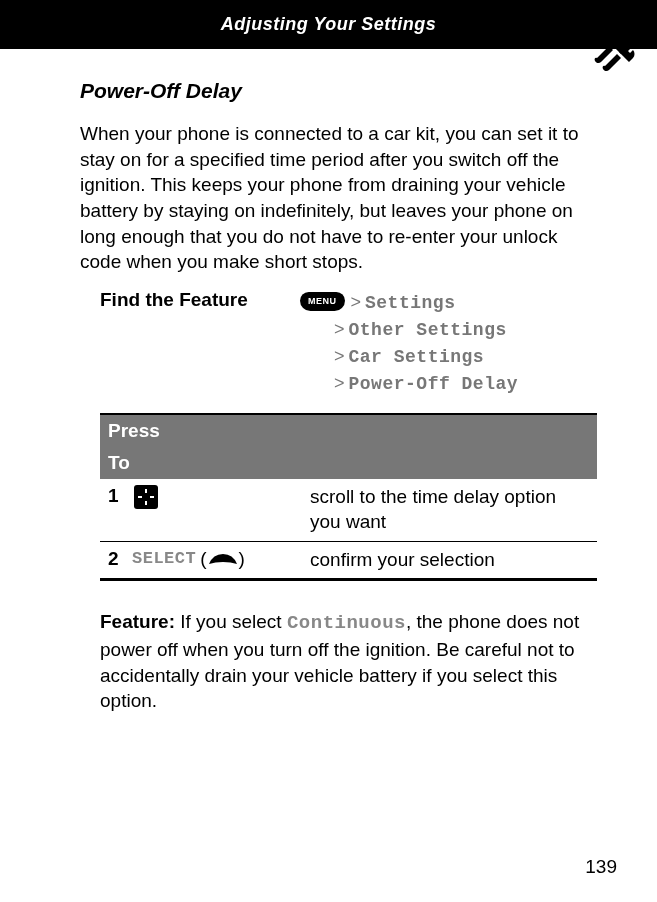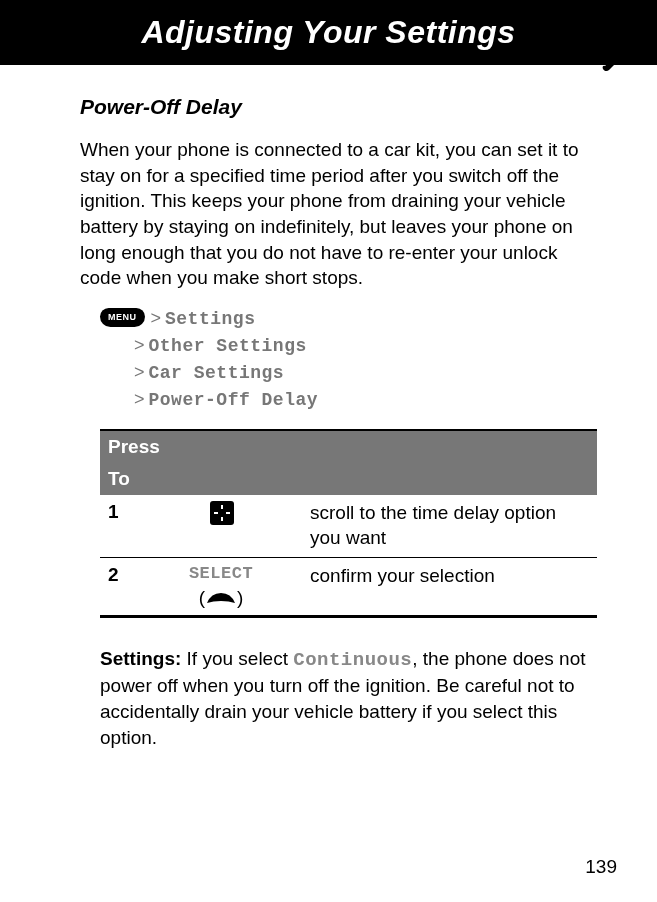--- a/index.html
+++ b/index.html
@@ -10,21 +10,21 @@
       font-family: "Helvetica Neue", Arial, sans-serif;
       position: relative;
       color: #000;
     }
     .header-bar {
       background: #000;
       color: #fff;
       padding: 14px 0;
       font-style: italic;
       font-weight: bold;
-      font-size: 32px;
+      font-size: 18px;
       font-stretch: condensed;
       text-align: center;
       letter-spacing: 0.5px;
     }
     .wrench-icon {
       position: absolute;
       right: 20px;
       top: 30px;
     }
     .content {
@@ -109,21 +109,20 @@
     .step-num {
       width: 32px;
       padding-left: 8px;
       font-weight: bold;
     }
     .step-press {
       width: 178px;
       display: flex;
       align-items: center;
       gap: 4px;
-      flex-direction: column;
     }
     .step-to { flex: 1; padding-right: 8px; line-height: 1.3; }
     .dpad-icon {
       display: inline-block;
       background: #000;
       width: 24px;
       height: 24px;
       border-radius: 3px;
       position: relative;
       margin-left: 2px;
@@ -186,20 +185,21 @@
   </svg>
 </div>
 
 <div class="content">
 
   <h2 class="section-title">Power-Off Delay</h2>
 
   <p class="intro-text">When your phone is connected to a car kit, you can set it to stay on for a specified time period after you switch off the ignition. This keeps your phone from draining your vehicle battery by staying on indefinitely, but leaves your phone on long enough that you do not have to re-enter your unlock code when you make short stops.</p>
 
   <div class="find-feature-row">
+    <div class="find-label">Find the Feature</div>
     <div class="nav-path">
       <span class="menu-key">MENU</span><span class="gt">&gt;</span><span class="path-item">Settings</span>
       <span class="path-indent"><span class="gt">&gt;</span><span class="path-item">Other Settings</span></span>
       <span class="path-indent"><span class="gt">&gt;</span><span class="path-item">Car Settings</span></span>
       <span class="path-indent"><span class="gt">&gt;</span><span class="path-item">Power-Off Delay</span></span>
     </div>
   </div>
 
   <div class="steps-table">
     <div class="steps-header">
@@ -221,18 +221,18 @@
         <span class="select-text">SELECT</span>
         <span class="softkey">(<svg width="32" height="14" viewBox="0 0 32 14">
               <path d="M2 12 Q6 2 16 2 Q26 2 30 12 Q24 10 16 10 Q8 10 2 12 Z" fill="#000"></path>
             </svg>)</span>
       </div>
       <div class="step-to">confirm your selection</div>
     </div>
   </div>
 
   <p class="caution-text">
-    <span class="caution-label">Settings:</span><span> If you select </span><span class="inline-code">Continuous</span><span>, the phone does not power off when you turn off the ignition. Be careful not to accidentally drain your vehicle battery if you select this option.</span>
+    <span class="caution-label">Feature:</span><span> If you select </span><span class="inline-code">Continuous</span><span>, the phone does not power off when you turn off the ignition. Be careful not to accidentally drain your vehicle battery if you select this option.</span>
   </p>
 
 </div>
 
 <div class="page-number">139</div>
 
 </body></html>

